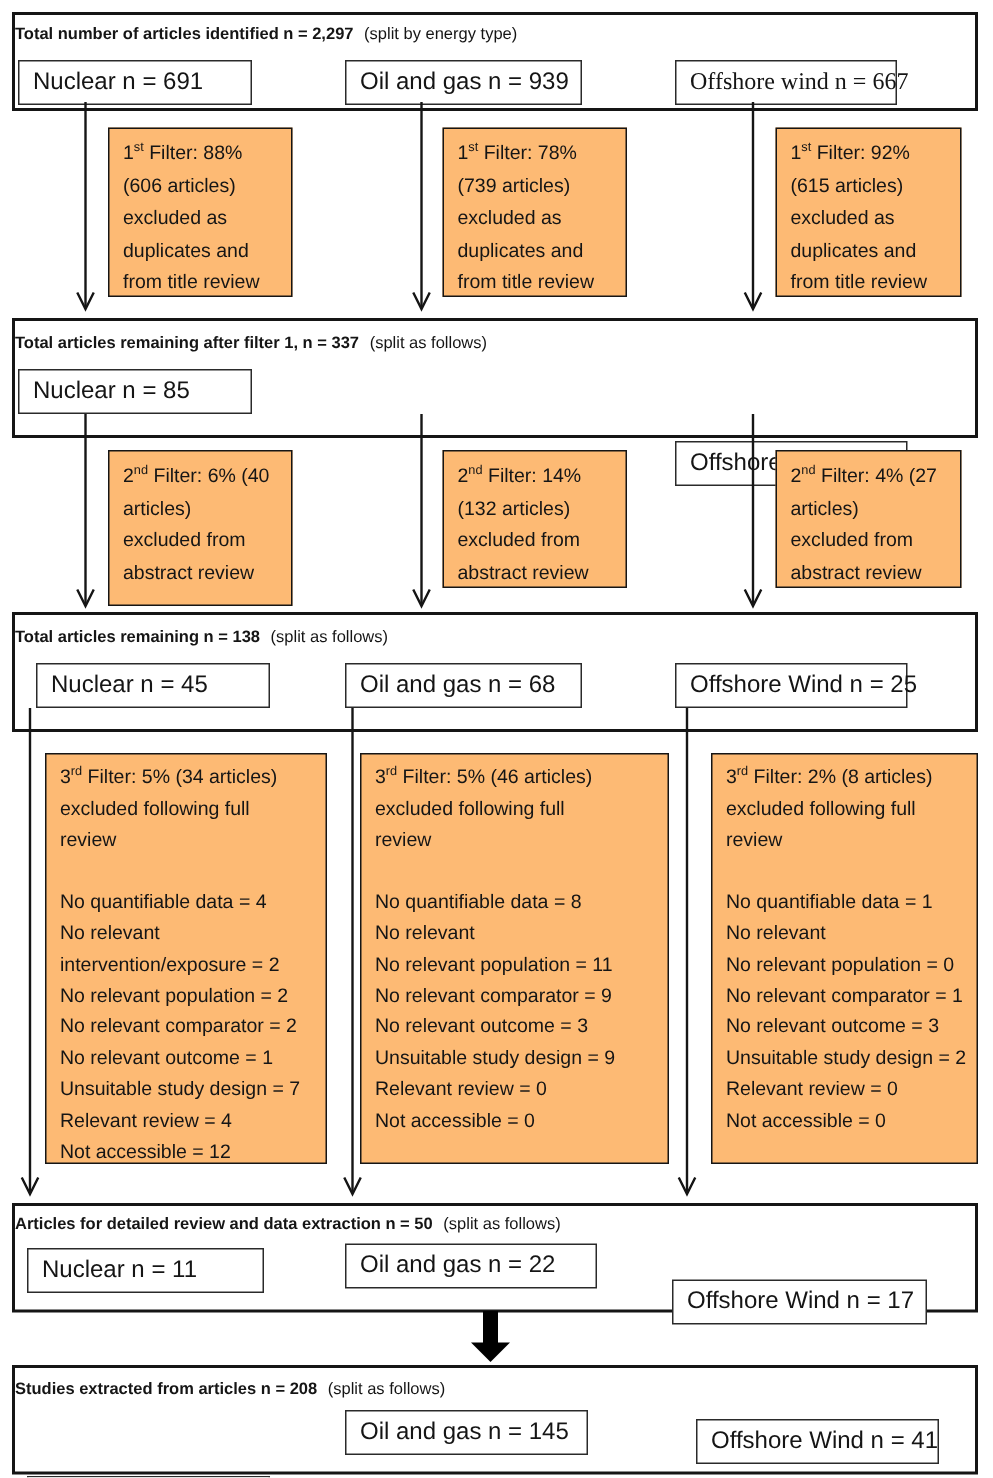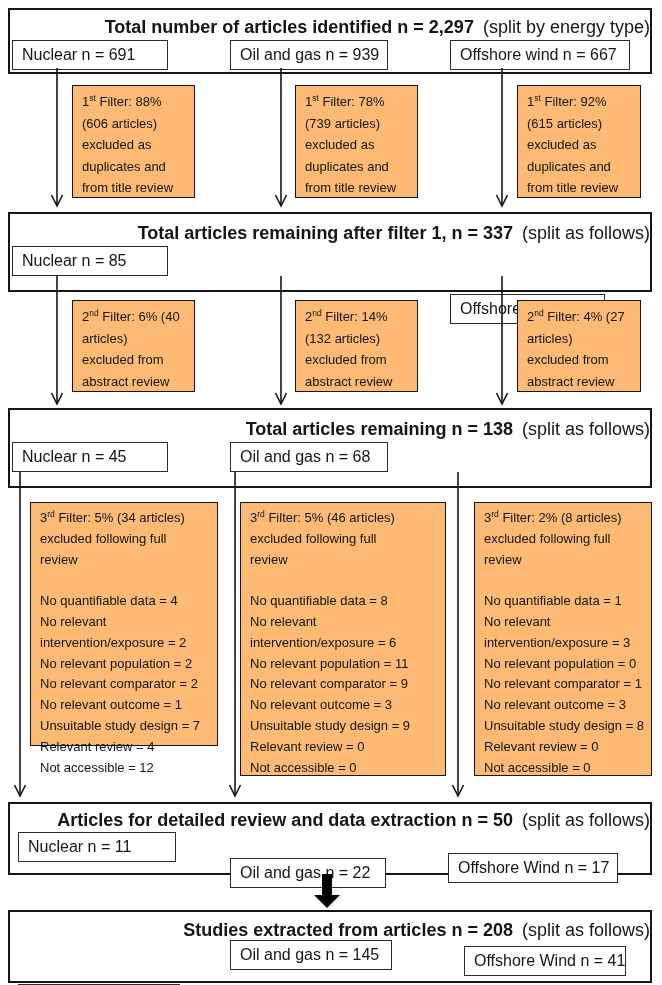--- a/index.html
+++ b/index.html
@@ -4,21 +4,21 @@
 <style>
   html,body{margin:0;padding:0;background:#ffffff;}
   .canvas{
     position:relative;width:662px;height:985px;background:#ffffff;
     font-family:"Liberation Sans",sans-serif;color:#151515;overflow:hidden;
   }
   .container{
     position:absolute;left:8px;width:644px;border:2px solid #151515;
     background:#ffffff;box-sizing:border-box;
   }
-  .ctitle{position:absolute;left:0;right:0;text-align:right;font-size:18px;white-space:nowrap;}
+  .ctitle{position:absolute;left:0;right:16px;text-align:left;font-size:11px;white-space:nowrap;}
   .tb{font-weight:bold;}
   .tn{margin-left:4px;font-weight:normal;}
   .ibox{
     position:absolute;height:30px;border:1px solid #2a2a2a;background:#ffffff;
     box-sizing:border-box;font-size:16px;display:flex;align-items:center;
     padding-left:9px;white-space:nowrap;
   }
   .fbox{
     position:absolute;border:1.5px solid #151515;background:#fdba74;
     box-sizing:border-box;font-size:13px;padding:5px 4px 0 9px;
@@ -38,21 +38,21 @@
       <span class="tb">Total number of articles identified n = 2,297</span>
       <span class="tn">(split by energy type)</span>
     </div>
   </div>
   <div class="ibox" style="left:12px;top:40px;width:156px;">
     <span>Nuclear n = 691</span>
   </div>
   <div class="ibox" style="left:230px;top:40px;width:158px;">
     <span>Oil and gas n = 939</span>
   </div>
-  <div class="ibox" style="left:450px;top:40px;width:180px;">
+  <div class="ibox" style="left:450px;top:40px;width:148px;font-family:Liberation Serif, serif;">
     <span>Offshore wind n = 667</span>
   </div>
 
   <svg class="arr" style="left:50px;top:68px;" width="14" height="140">
     <line x1="7" y1="0" x2="7" y2="137" stroke="#151515" stroke-width="1.6"></line>
     <polyline points="1.5,127 7,138 12.5,127" fill="none" stroke="#151515" stroke-width="1.6"></polyline>
   </svg>
   <svg class="arr" style="left:274px;top:68px;" width="14" height="140">
     <line x1="7" y1="0" x2="7" y2="137" stroke="#151515" stroke-width="1.6"></line>
     <polyline points="1.5,127 7,138 12.5,127" fill="none" stroke="#151515" stroke-width="1.6"></polyline>
@@ -103,21 +103,21 @@
   </svg>
   <svg class="arr" style="left:274px;top:276px;" width="14" height="130">
     <line x1="7" y1="0" x2="7" y2="127" stroke="#151515" stroke-width="1.6"></line>
     <polyline points="1.5,117 7,128 12.5,117" fill="none" stroke="#151515" stroke-width="1.6"></polyline>
   </svg>
   <svg class="arr" style="left:495px;top:276px;" width="14" height="130">
     <line x1="7" y1="0" x2="7" y2="127" stroke="#151515" stroke-width="1.6"></line>
     <polyline points="1.5,117 7,128 12.5,117" fill="none" stroke="#151515" stroke-width="1.6"></polyline>
   </svg>
 
-  <div class="fbox" style="left:72px;top:300px;width:123px;height:92px;">
+  <div class="fbox" style="left:72px;top:300px;width:123px;height:104px;">
     <div class="fl"><span>2</span><sup>nd</sup><span> Filter: 6% (40</span></div>
     <div class="fl">articles)</div>
     <div class="fl">excluded from</div>
     <div class="fl">abstract review</div>
   </div>
   <div class="fbox" style="left:295px;top:300px;width:123px;height:92px;">
     <div class="fl"><span>2</span><sup>nd</sup><span> Filter: 14%</span></div>
     <div class="fl">(132 articles)</div>
     <div class="fl">excluded from</div>
     <div class="fl">abstract review</div>
@@ -128,41 +128,44 @@
     <div class="fl">excluded from</div>
     <div class="fl">abstract review</div>
   </div>
 
   <div class="container" style="top:408px;height:80px;">
     <div class="ctitle" style="top:9px;">
       <span class="tb">Total articles remaining n = 138</span>
       <span class="tn">(split as follows)</span>
     </div>
   </div>
-  <div class="ibox" style="left:12px;top:442px;width:156px;">
+  <div class="ibox" style="left:24px;top:442px;width:156px;">
     <span>Nuclear n = 45</span>
   </div>
   <div class="ibox" style="left:230px;top:442px;width:158px;">
     <span>Oil and gas n = 68</span>
+  </div>
+  <div class="ibox" style="left:450px;top:442px;width:155px;">
+    <span>Offshore Wind n = 25</span>
   </div>
 
   <svg class="arr" style="left:13px;top:472px;" width="14" height="326">
     <line x1="7" y1="0" x2="7" y2="323" stroke="#151515" stroke-width="1.6"></line>
     <polyline points="1.5,313 7,324 12.5,313" fill="none" stroke="#151515" stroke-width="1.6"></polyline>
   </svg>
   <svg class="arr" style="left:228px;top:472px;" width="14" height="326">
     <line x1="7" y1="0" x2="7" y2="323" stroke="#151515" stroke-width="1.6"></line>
     <polyline points="1.5,313 7,324 12.5,313" fill="none" stroke="#151515" stroke-width="1.6"></polyline>
   </svg>
   <svg class="arr" style="left:451px;top:472px;" width="14" height="326">
     <line x1="7" y1="0" x2="7" y2="323" stroke="#151515" stroke-width="1.6"></line>
     <polyline points="1.5,313 7,324 12.5,313" fill="none" stroke="#151515" stroke-width="1.6"></polyline>
   </svg>
 
-  <div class="fbox fbox3" style="left:30px;top:502px;width:188px;height:244px;">
+  <div class="fbox fbox3" style="left:30px;top:502px;width:188px;height:274px;">
     <div class="fl"><span>3</span><sup>rd</sup><span> Filter: 5% (34 articles)</span></div>
     <div class="fl">excluded following full</div>
     <div class="fl">review</div>
     <div class="fl"></div>
     <div class="fl">No quantifiable data = 4</div>
     <div class="fl">No relevant</div>
     <div class="fl">intervention/exposure = 2</div>
     <div class="fl">No relevant population = 2</div>
     <div class="fl">No relevant comparator = 2</div>
     <div class="fl">No relevant outcome = 1</div>
@@ -170,54 +173,52 @@
     <div class="fl">Relevant review = 4</div>
     <div class="fl">Not accessible = 12</div>
   </div>
   <div class="fbox fbox3" style="left:240px;top:502px;width:206px;height:274px;">
     <div class="fl"><span>3</span><sup>rd</sup><span> Filter: 5% (46 articles)</span></div>
     <div class="fl">excluded following full</div>
     <div class="fl">review</div>
     <div class="fl"></div>
     <div class="fl">No quantifiable data = 8</div>
     <div class="fl">No relevant</div>
-    <div class="fl">intervention/exposure = 6</div>
     <div class="fl">No relevant population = 11</div>
     <div class="fl">No relevant comparator = 9</div>
     <div class="fl">No relevant outcome = 3</div>
     <div class="fl">Unsuitable study design = 9</div>
     <div class="fl">Relevant review = 0</div>
     <div class="fl">Not accessible = 0</div>
   </div>
   <div class="fbox fbox3" style="left:474px;top:502px;width:178px;height:274px;">
     <div class="fl"><span>3</span><sup>rd</sup><span> Filter: 2% (8 articles)</span></div>
     <div class="fl">excluded following full</div>
     <div class="fl">review</div>
     <div class="fl"></div>
     <div class="fl">No quantifiable data = 1</div>
     <div class="fl">No relevant</div>
-    <div class="fl">intervention/exposure = 3</div>
     <div class="fl">No relevant population = 0</div>
     <div class="fl">No relevant comparator = 1</div>
     <div class="fl">No relevant outcome = 3</div>
-    <div class="fl">Unsuitable study design = 8</div>
+    <div class="fl">Unsuitable study design = 2</div>
     <div class="fl">Relevant review = 0</div>
     <div class="fl">Not accessible = 0</div>
   </div>
 
   <div class="container" style="top:802px;height:73px;">
     <div class="ctitle" style="top:6px;">
       <span class="tb">Articles for detailed review and data extraction n = 50</span>
       <span class="tn">(split as follows)</span>
     </div>
   </div>
   <div class="ibox" style="left:18px;top:832px;width:158px;">
     <span>Nuclear n = 11</span>
   </div>
-  <div class="ibox" style="left:230px;top:858px;width:156px;">
+  <div class="ibox" style="left:230px;top:829px;width:168px;">
     <span>Oil and gas n = 22</span>
   </div>
   <div class="ibox" style="left:448px;top:825px;width:170px;margin-top:28px;">
     <span>Offshore Wind n = 17</span>
   </div>
 
   <svg class="arr" style="left:309px;top:874px;" width="36" height="35">
     <rect x="13" y="0" width="10" height="22" fill="#000000"></rect>
     <polygon points="5,21 31,21 18,34" fill="#000000"></polygon>
   </svg>

